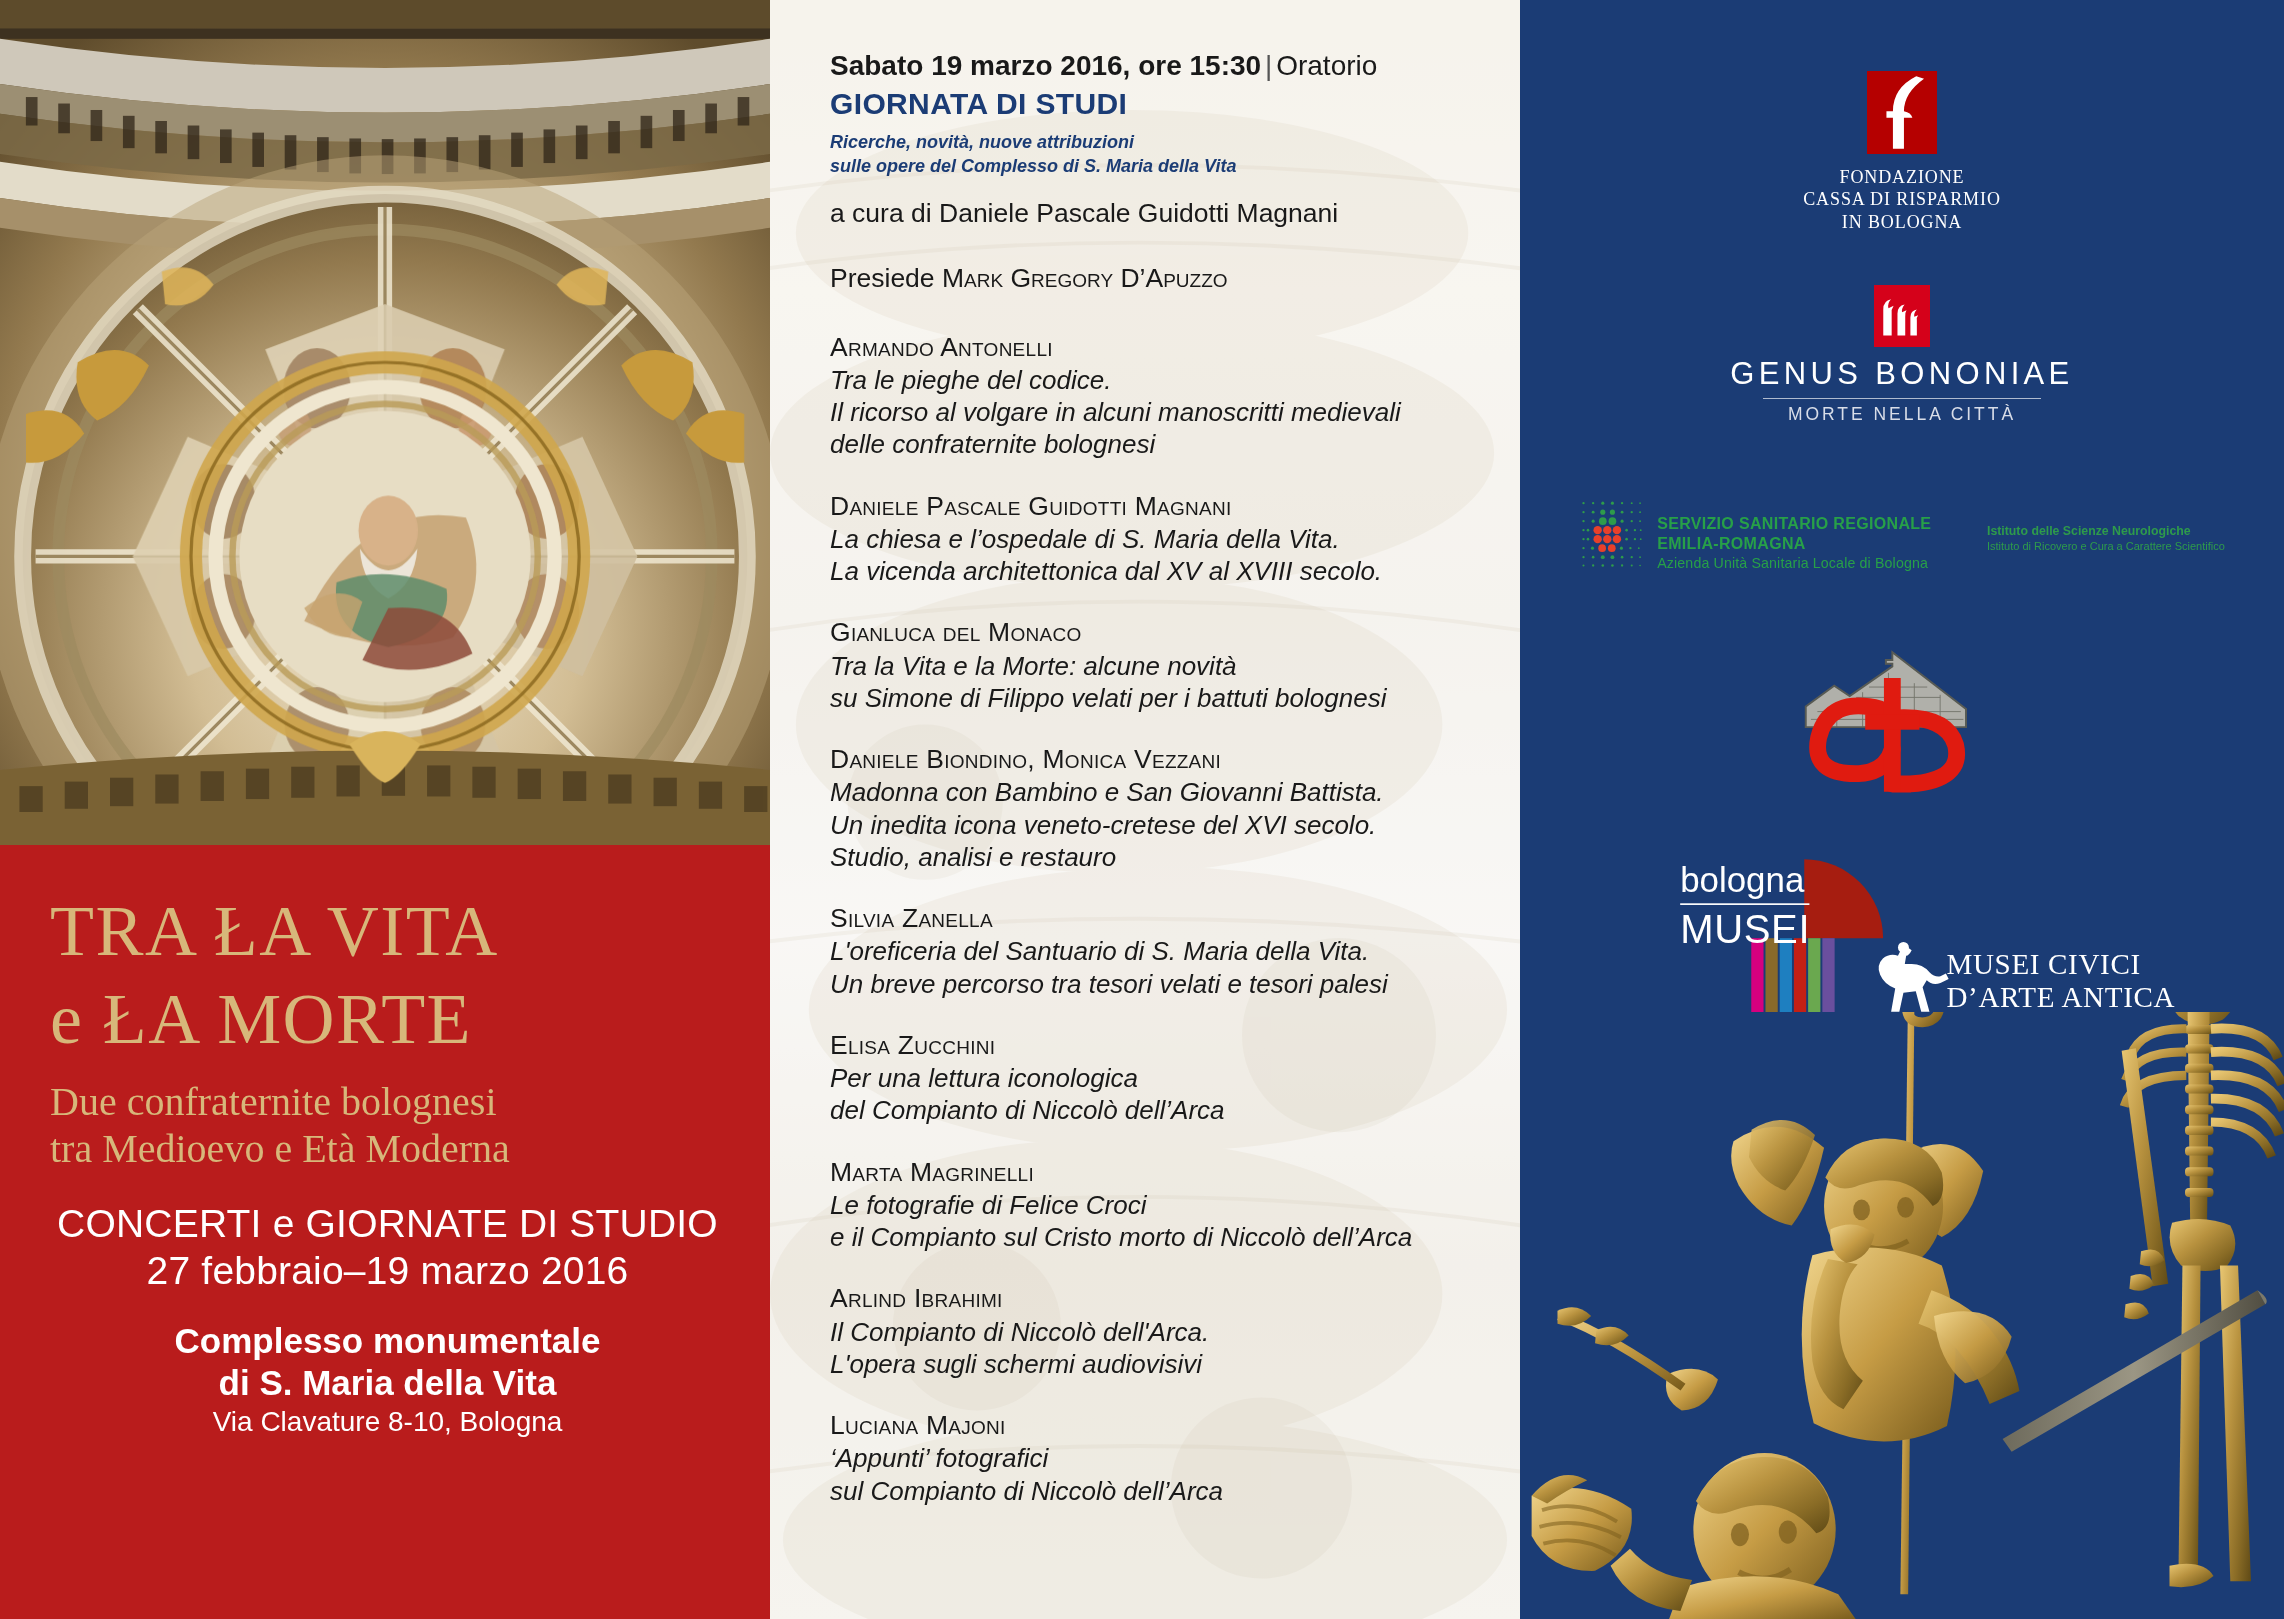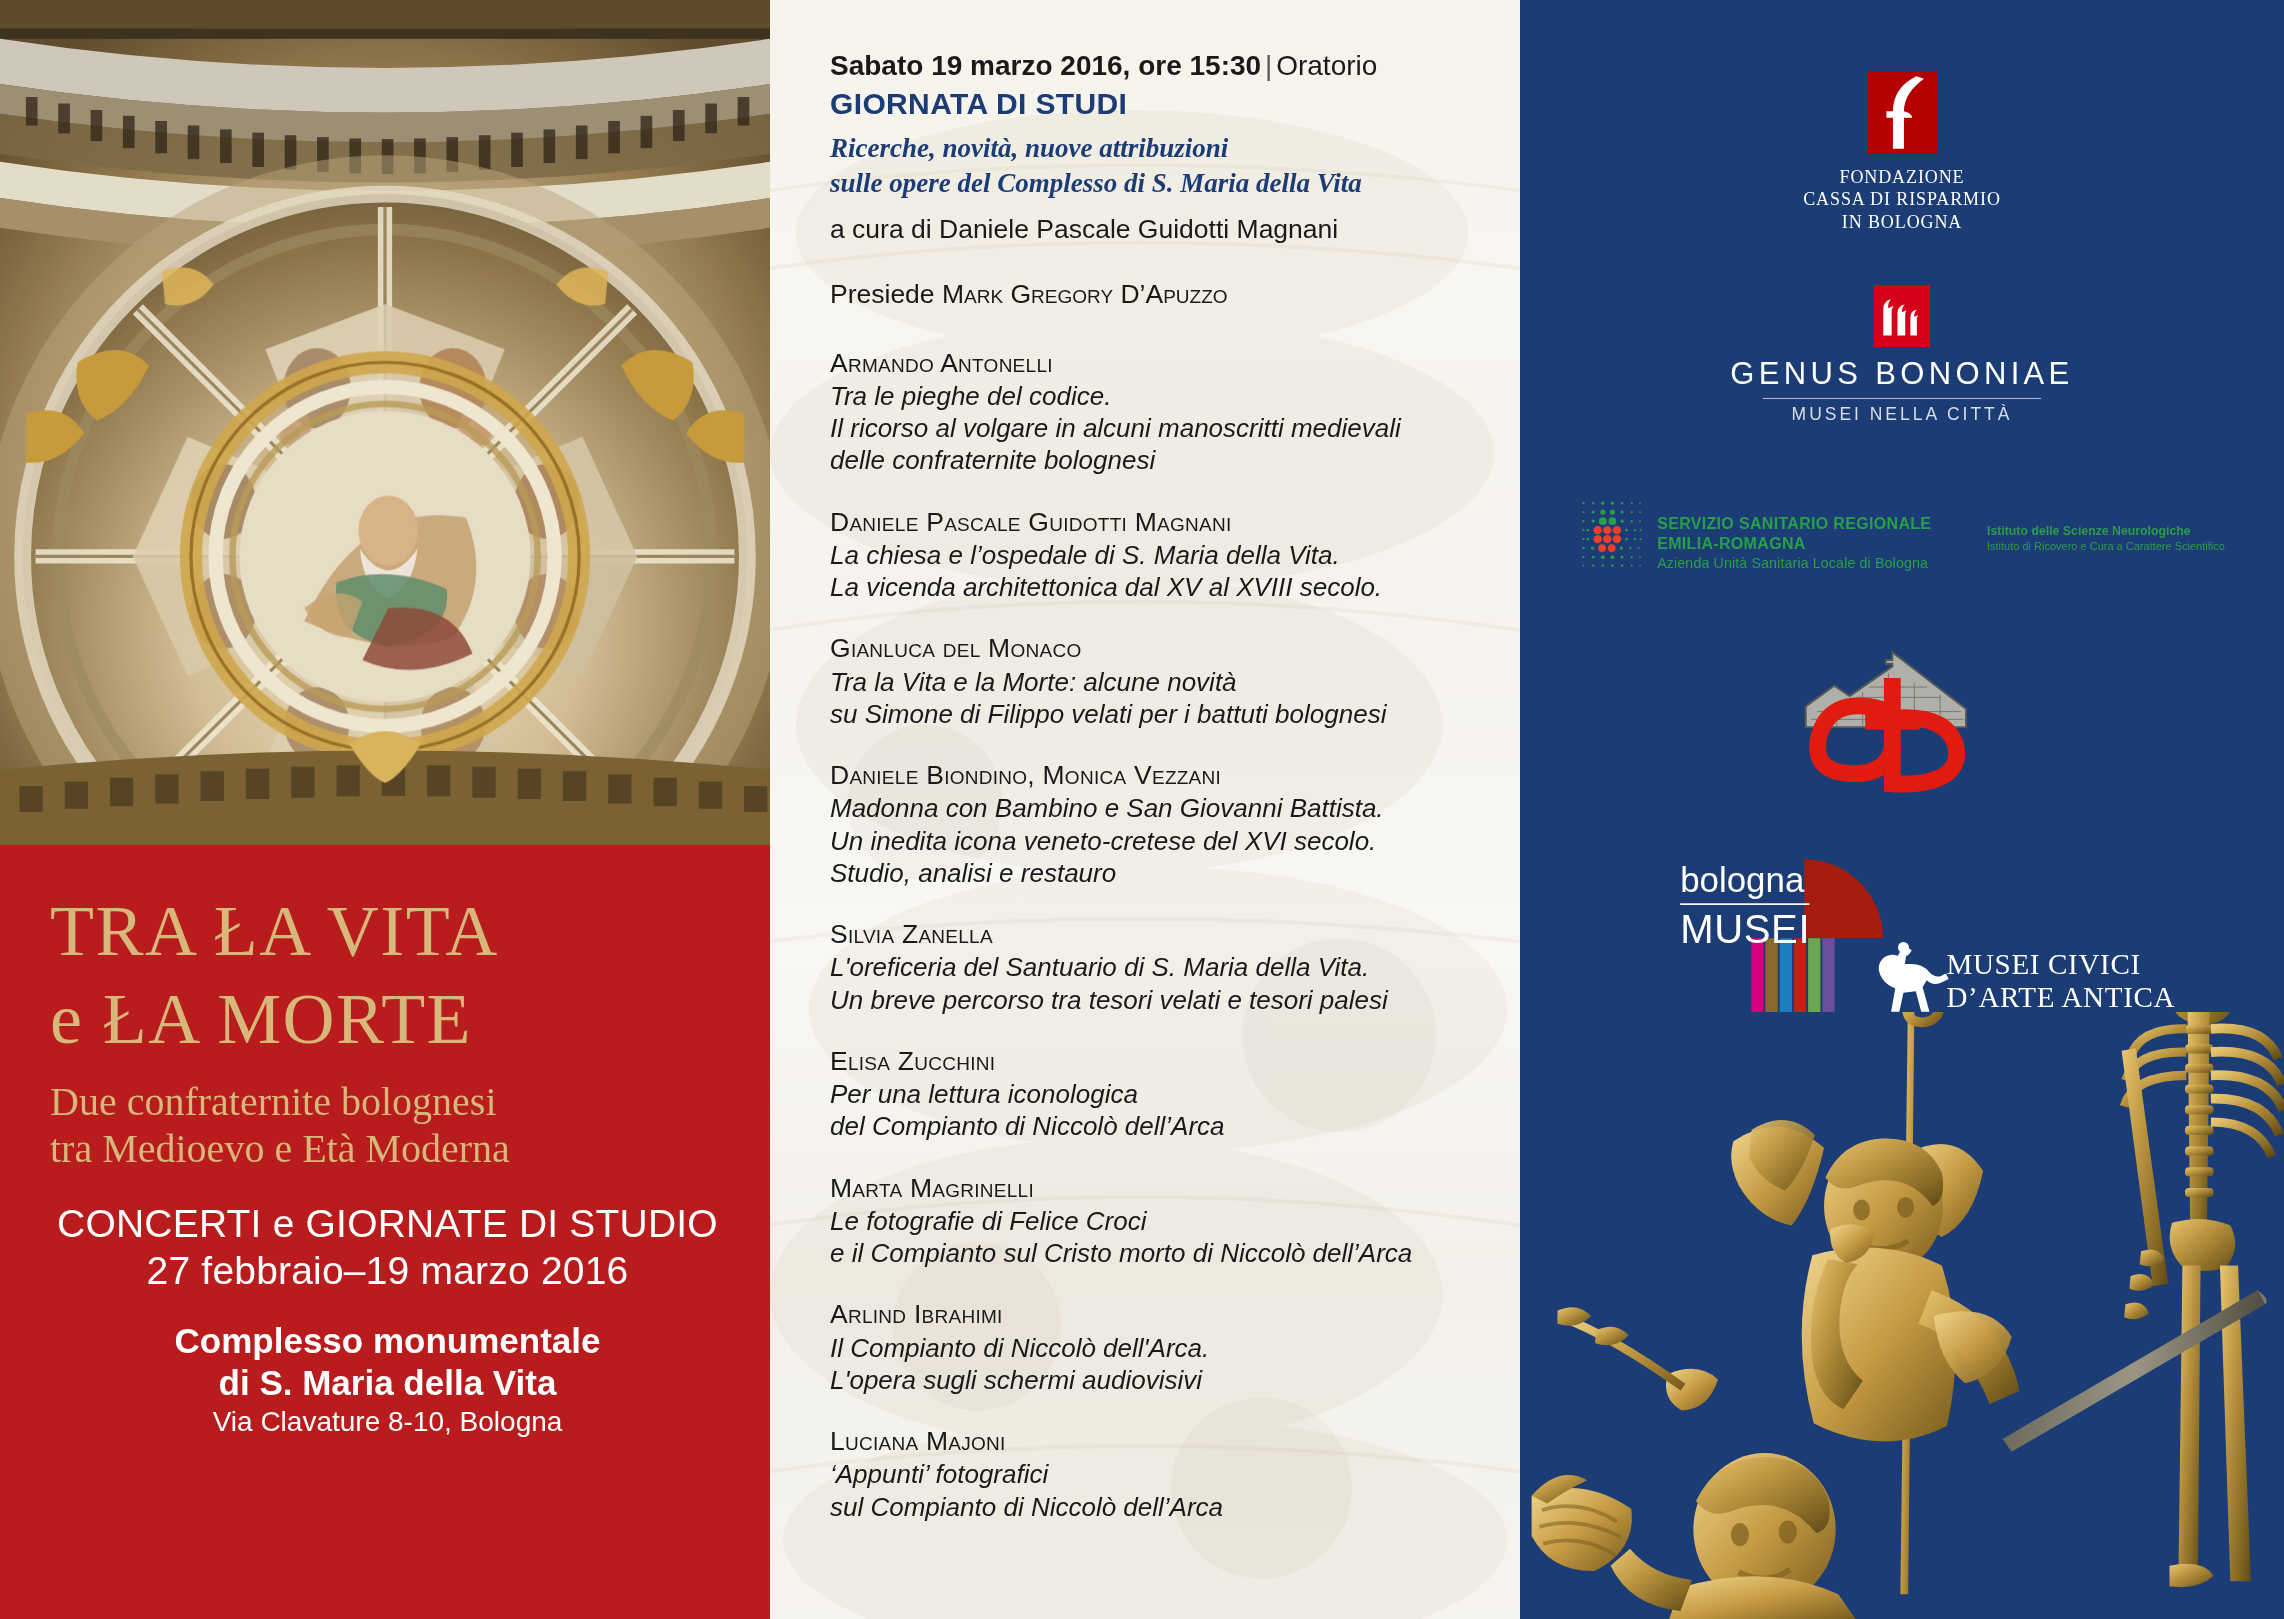--- a/index.html
+++ b/index.html
@@ -98,26 +98,26 @@
   .ev-head .sep { color: #555; font-weight: 400; padding: 0 3.9px; }
   .ev-type {
     font-family: "Liberation Sans Narrow", "Liberation Sans", sans-serif;
     font-stretch: condensed;
     font-size: 30px; font-weight: 700;
     color: #1b3c75;
     letter-spacing: 0.012em;
     margin-bottom: 10.3px;
   }
   .ev-sub {
-    font-family: Liberation Serif, serif;
+    font-family: Liberation Sans, sans-serif;
     font-stretch: condensed;
-    font-size: 27px; font-weight: 700; font-style: italic;
+    font-size: 18px; font-weight: 700; font-style: italic;
     color: #1b3c75;
     line-height: 1.28;
-    margin-bottom: 13px;
+    margin-bottom: 20px;
     white-space: nowrap;
   }
   .ev-cura {
     font-family: "Liberation Sans Narrow", "Liberation Sans", sans-serif;
     font-stretch: condensed;
     font-size: 26.5px; color: #191919;
     margin-bottom: 34px;
     white-space: nowrap;
   }
   .ev-chair {
@@ -534,21 +534,21 @@
     <div class="logo logo-gb">
       <div class="gb-mark">
         <svg width="56" height="62" viewBox="0 0 86 96" aria-hidden="true">
           <path d="M14 78 L14 38 Q14 24 26 22 Q20 28 22 36 L30 32 Q26 38 27 44 L27 78 Z" fill="#fff"></path>
           <path d="M36 78 L36 44 Q36 32 47 30 Q42 36 43 42 L50 39 Q47 44 48 49 L48 78 Z" fill="#fff"></path>
           <path d="M56 78 L56 50 Q56 40 66 38 Q61 43 62 49 L68 47 Q65 51 66 55 L66 78 Z" fill="#fff"></path>
         </svg>
       </div>
       <div class="gb-name">GENUS BONONIAE</div>
       <div class="gb-rule"></div>
-      <div class="gb-sub">MUSEI NELLA CITTÀ</div>
+      <div class="gb-sub">MORTE NELLA CITTÀ</div>
     </div>
 
     <div class="logo logo-ssr">
       <div class="ssr-row">
         <div class="ssr-dots">
           <svg width="65" height="72" viewBox="0 0 100 112" aria-hidden="true">
             <g fill="#2e9b4b">
               <circle cx="8" cy="8" r="1.8"></circle>
                 <circle cx="23" cy="8" r="1.8"></circle>
                 <circle cx="38" cy="8" r="2.4"></circle>

